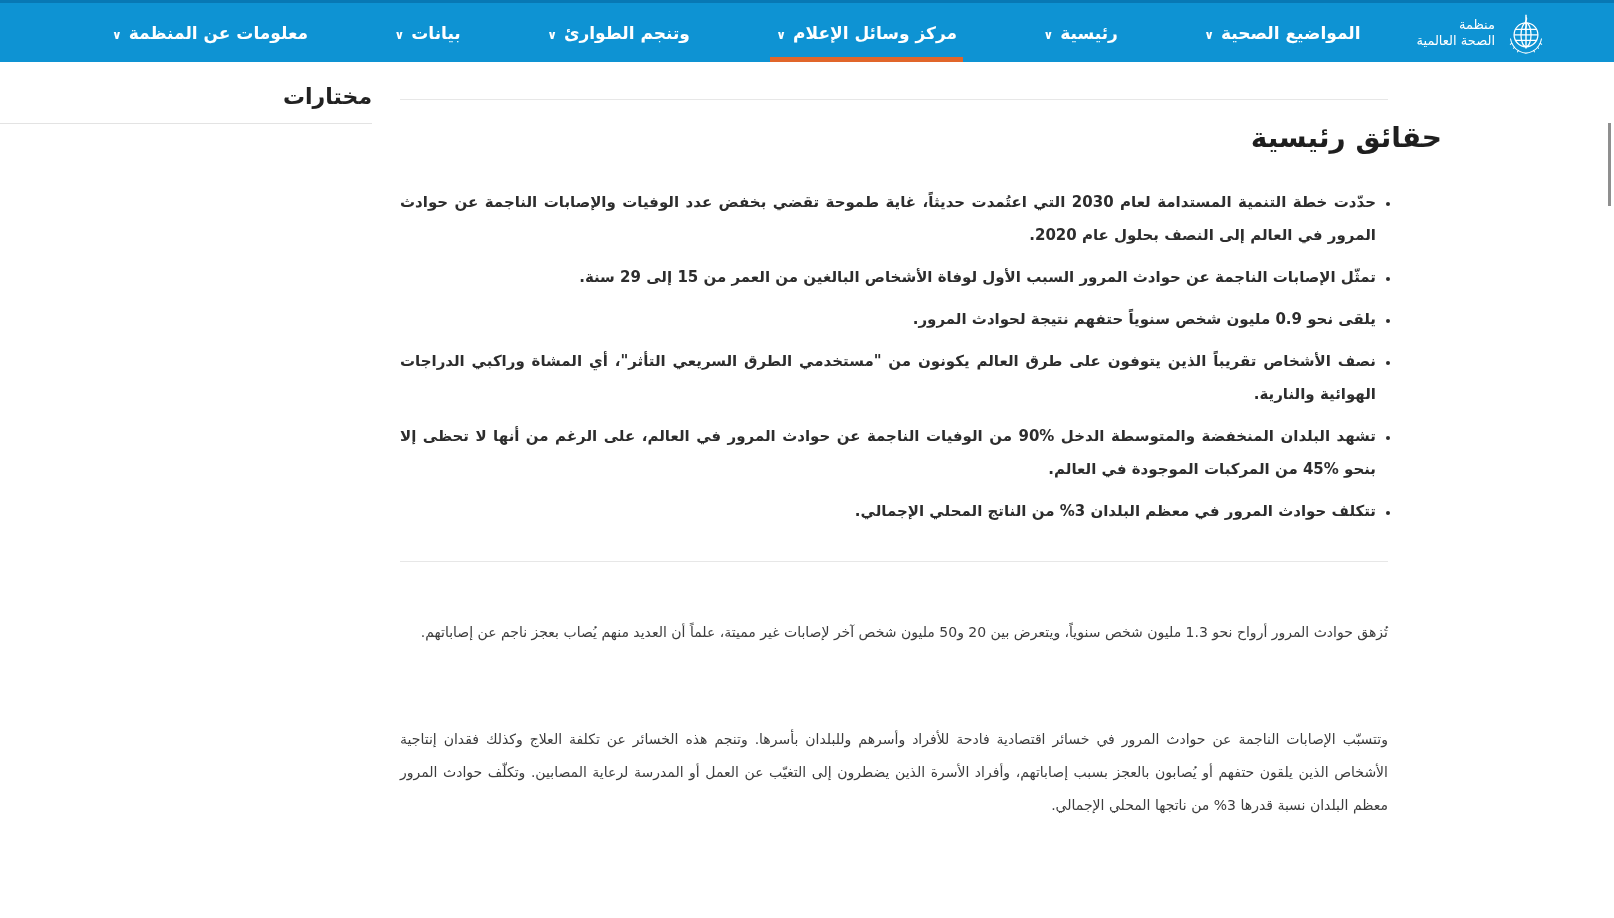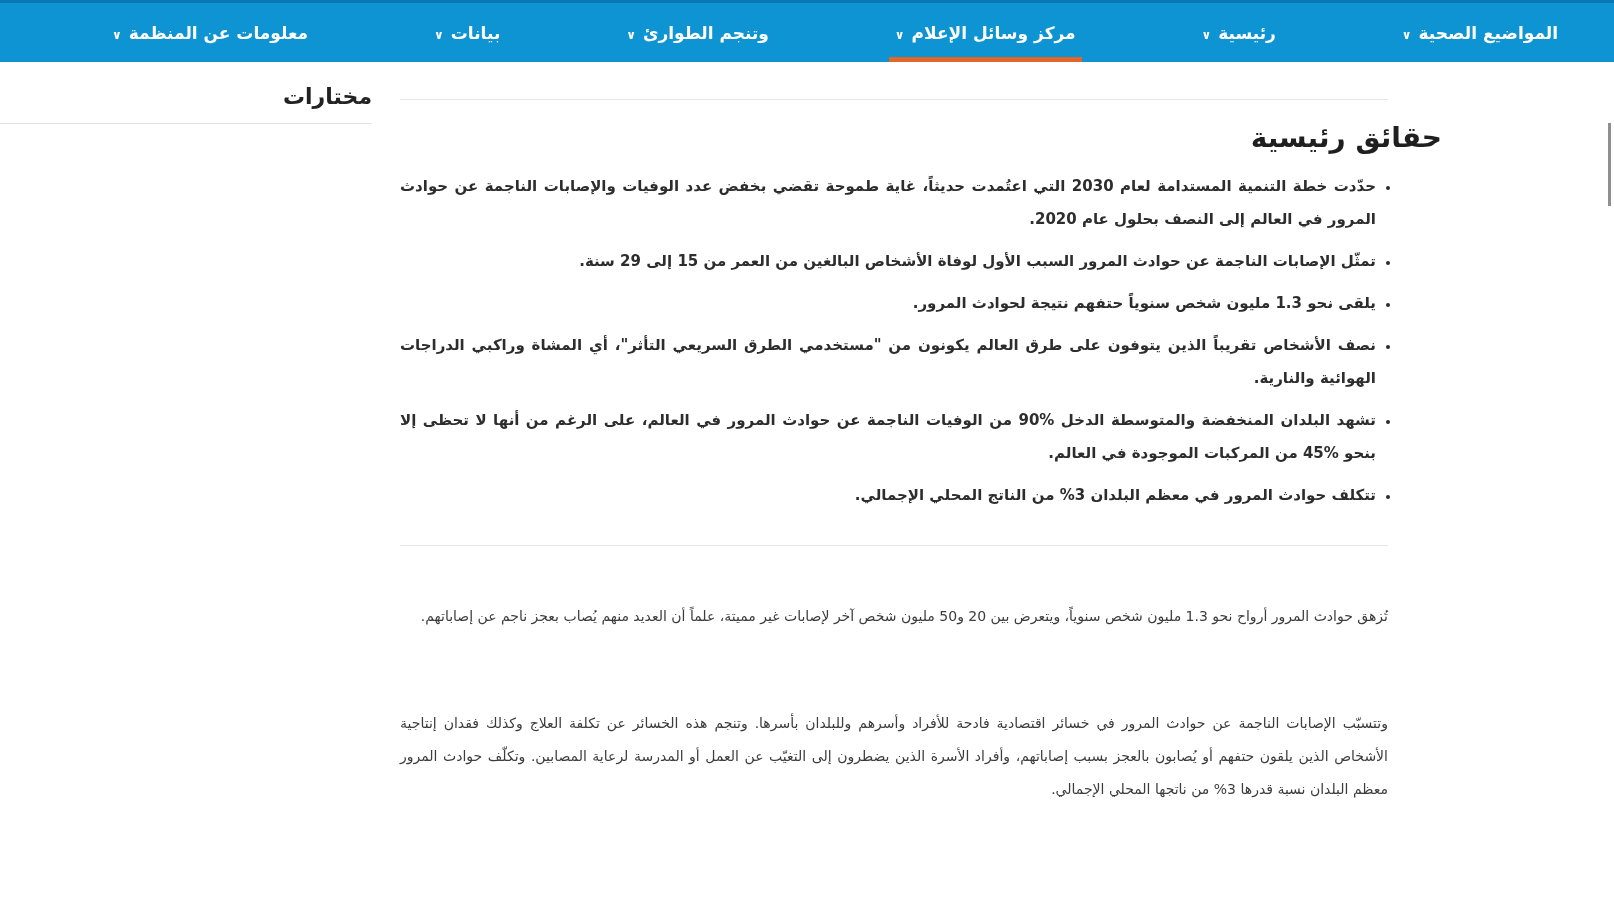--- a/index.html
+++ b/index.html
@@ -125,21 +125,21 @@
   }
   .main .divider-top { margin-top: 15px; }
   .main h1 {
     font-size: 28px;
     font-weight: bold;
     color: #1f1f1f;
     margin-top: 21px;
     margin-right: -54px; 
   }
   ul.facts {
-    margin-top: 16px;
+    margin-top: 32px;
     padding-right: 12px;
     list-style: disc;
   }
   ul.facts li {
     font-size: 15px;
     font-weight: bold;
     color: #2d2d2d;
     line-height: 33px;
     margin-bottom: 9px;
     text-align: justify;
@@ -164,20 +164,37 @@
     width: 3px; height: 83px;
     background: #8f8f8f;
   }
 </style>
 </head>
 <body>
 
 <nav class="navbar">
   <div class="nav-inner">
 
+    <div class="logo">
+      <span>
+        <svg width="44" height="46" viewBox="0 0 48 50" fill="none" stroke="#ffffff" stroke-width="1.4">
+          <circle cx="24" cy="27" r="13"></circle>
+          <ellipse cx="24" cy="27" rx="5.5" ry="13"></ellipse>
+          <path d="M12.5 21 h23 M11 27 h26 M12.5 33 h23"></path>
+          <path d="M24 5 v37" stroke-width="1.6"></path>
+          <path d="M24 8 c3 2 -3 5 0 7 c3 2 -3 5 0 7" stroke-width="1.2"></path>
+          <path d="M7 31 c2 9 8 15 17 16 M41 31 c-2 9 -8 15 -17 16" stroke-width="1.2"></path>
+          <path d="M9 36 l-2.5 1.5 M12 40 l-2 2 M16 43.5 l-1.5 2.5 M39 36 l2.5 1.5 M36 40 l2 2 M32 43.5 l1.5 2.5" stroke-width="1.1"></path>
+        </svg>
+      </span>
+      <span class="logo-text">
+        <span>منظمة</span><br>
+        <span>الصحة العالمية</span>
+      </span>
+    </div>
 
     <ul class="menu">
       <li>
         <span>المواضيع الصحية</span>
         <span class="chevron">∨</span>
       </li>
       <li>
         <span>رئيسية</span>
         <span class="chevron">∨</span>
       </li>
@@ -208,21 +225,21 @@
   <hr class="divider">
 </aside>
 
 <main class="main">
   <hr class="divider divider-top">
   <h1>حقائق رئيسية</h1>
 
   <ul class="facts">
     <li>حدّدت خطة التنمية المستدامة لعام 2030 التي اعتُمدت حديثاً، غاية طموحة تقضي بخفض عدد الوفيات والإصابات الناجمة عن حوادث المرور في العالم إلى النصف بحلول عام 2020.</li>
     <li>تمثّل الإصابات الناجمة عن حوادث المرور السبب الأول لوفاة الأشخاص البالغين من العمر من 15 إلى 29 سنة.</li>
-    <li>يلقى نحو 1.3 مليون شخص سنوياً حتفهم نتيجة لحوادث المرور.</li>
+    <li>يلقى نحو 0.9 مليون شخص سنوياً حتفهم نتيجة لحوادث المرور.</li>
     <li>نصف الأشخاص تقريباً الذين يتوفون على طرق العالم يكونون من "مستخدمي الطرق السريعي التأثر"، أي المشاة وراكبي الدراجات الهوائية والنارية.</li>
     <li>تشهد البلدان المنخفضة والمتوسطة الدخل %90 من الوفيات الناجمة عن حوادث المرور في العالم، على الرغم من أنها لا تحظى إلا بنحو %45 من المركبات الموجودة في العالم.</li>
     <li>تتكلف حوادث المرور في معظم البلدان 3% من الناتج المحلي الإجمالي.</li>
   </ul>
 
   <hr class="divider divider-mid">
 
   <p class="para-1">تُزهق حوادث المرور أرواح نحو 1.3 مليون شخص سنوياً، ويتعرض بين 20 و50 مليون شخص آخر لإصابات غير مميتة، علماً أن العديد منهم يُصاب بعجز ناجم عن إصاباتهم.</p>
   <p class="para-2">وتتسبّب الإصابات الناجمة عن حوادث المرور في خسائر اقتصادية فادحة للأفراد وأسرهم وللبلدان بأسرها. وتنجم هذه الخسائر عن تكلفة العلاج وكذلك فقدان إنتاجية الأشخاص الذين يلقون حتفهم أو يُصابون بالعجز بسبب إصاباتهم، وأفراد الأسرة الذين يضطرون إلى التغيّب عن العمل أو المدرسة لرعاية المصابين. وتكلّف حوادث المرور معظم البلدان نسبة قدرها 3% من ناتجها المحلي الإجمالي.</p>
 </main>

